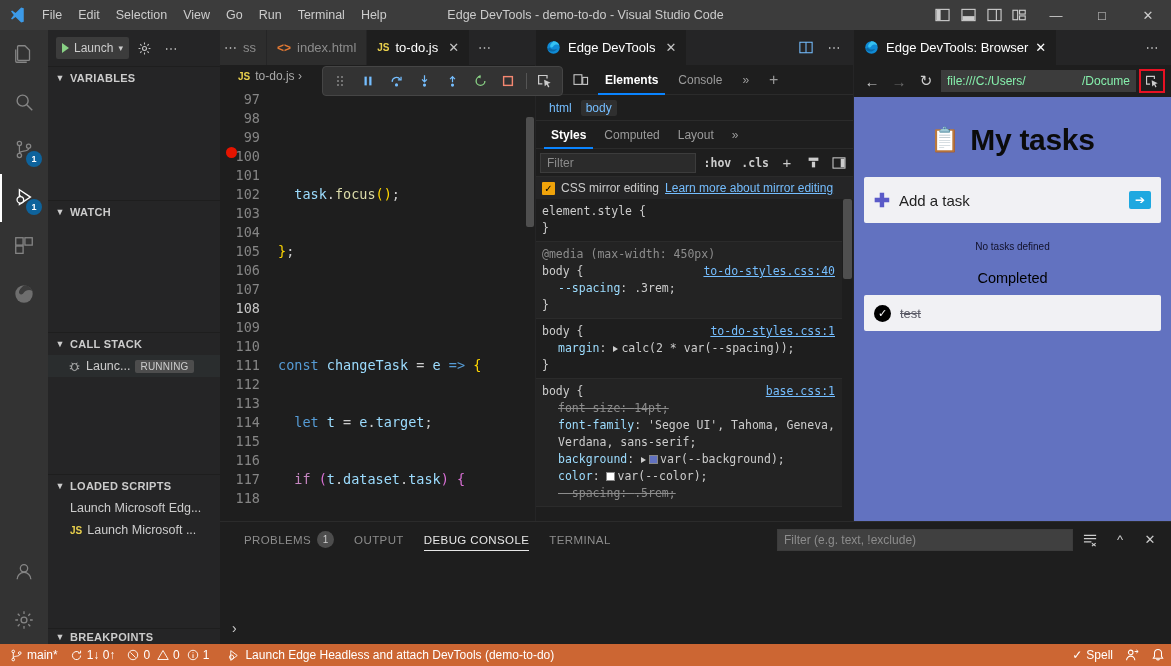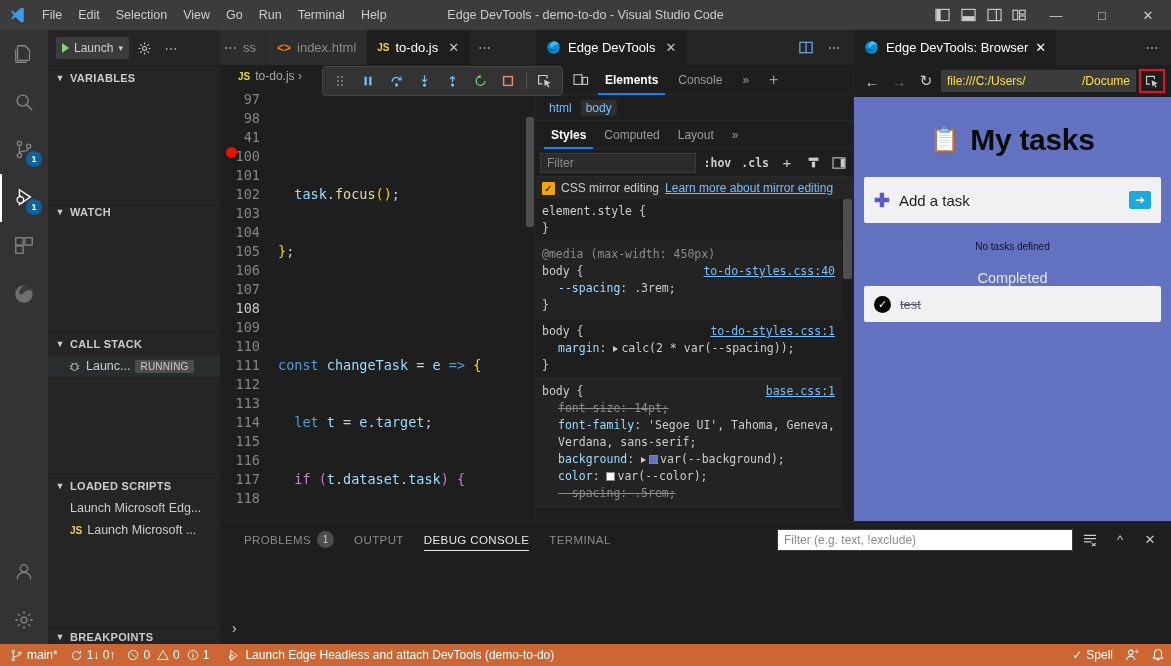--- a/index.html
+++ b/index.html
@@ -197,55 +197,55 @@
 
   
   .browser { width: 318px; flex:0 0 318px; background:#1e1e1e; display:flex; flex-direction:column; border-left:1px solid #252526;}
   .br-tabbar { height:35px; background:#252526; display:flex; align-items:center; flex:0 0 35px;}
   .br-tab { display:flex; align-items:center; gap:7px; padding:0 10px; height:100%; background:#1e1e1e; color:#ffffff; font-size:13px; white-space:nowrap;}
   .br-toolbar { height:32px; background:#1e1e1e; display:flex; align-items:center; gap:3px; padding:0 6px; flex:0 0 32px;}
   .nav-ico { width:24px;height:24px;display:flex;align-items:center;justify-content:center;color:#cccccc; font-size:15px;}
   .nav-ico.dim { color:#6a6a6a; }
   .urlbar {
     flex:1; height:22px; background:#3c3c3c; display:flex; align-items:center; justify-content:space-between;
-    padding:0 6px; font-size:12px; color:#fde047; overflow:hidden; white-space:nowrap;
+    padding:0 6px; font-size:12px; color:#86efac; overflow:hidden; white-space:nowrap;
   }
   .inspect-highlight { border: 2px solid #e81123; padding:0; width:26px;height:24px;display:flex;align-items:center;justify-content:center;}
   .viewport { flex:1; background:#6272c0; overflow:hidden; padding: 8px 10px; position:relative;}
   .tasks-title { display:flex; align-items:center; justify-content:center; gap:10px; margin: 18px 0 20px 0;}
   .tasks-title .h1 { font-size:30px; font-weight:700; color:#0b0b0b; letter-spacing:-.3px;}
   .clip-ico { font-size:24px; line-height:1;}
   .add-card {
     background:#f1f1f4; border-radius:2px; height:46px; display:flex; align-items:center;
     padding: 0 10px; gap:9px; margin-bottom:18px;
   }
   .plus-ico { color:#5a5ac8; font-size:19px; font-weight:700; line-height:1;}
   .add-label { flex:1; color:#222; font-size:15px;}
   .arrow-btn { width:22px;height:18px;background:#1fa8e0; color:#fff; display:flex;align-items:center;justify-content:center; font-size:12px; border-radius:2px;}
   .no-tasks { text-align:center; color:#11112a; font-size:10px; margin-bottom: 18px;}
-  .completed-hdr { text-align:center; color:#e5e5e5; font-size:14.5px; }
+  .completed-hdr { text-align:center; color:#000000; font-size:14.5px; margin-bottom:9px;}
   .task-row { background:#f1f1f4; border-radius:2px; height:36px; display:flex; align-items:center; gap:9px; padding:0 10px;}
   .check-ico { width:17px;height:17px;border-radius:50%;background:#000;color:#fff;display:flex;align-items:center;justify-content:center;font-size:11px;}
   .task-text { color:#5a5a66; font-size:13px; text-decoration: line-through;}
   .device-bar {
     height:30px; background:#2b2b2b; display:flex; align-items:center; gap:7px; padding:0 8px;
     flex:0 0 30px; font-size:12.5px; color:#cccccc;
   }
   .dim-box { background:#3c3c3c; height:20px; min-width:52px; display:flex; align-items:center; padding:0 6px; color:#cccccc;}
   .dev-ico2 { width:20px;height:20px; display:flex; align-items:center;justify-content:center; color:#cccccc;}
 
   
   .panel { height: 136px; background:#1e1e1e; flex:0 0 136px; display:flex; flex-direction:column; border-top:1px solid #2b2b2b;}
   .panel-tabs { height:35px; display:flex; align-items:center; padding-left:14px; gap:0; flex:0 0 35px;}
   .p-tab { display:flex; align-items:center; gap:6px; padding: 0 10px; height:35px; font-size:11.5px; letter-spacing:.4px; color:#8c8c8c; position:relative; text-transform:uppercase;}
   .p-tab.sel { color:#e7e7e7; }
   .p-tab.sel::after { content:''; position:absolute; left:10px; right:10px; bottom:6px; height:1px; background:#e7e7e7;}
   .p-badge { background:#4d4d4d; color:#ccc; border-radius:9px; min-width:17px; height:17px; font-size:10px; display:flex;align-items:center;justify-content:center; padding:0 4px;}
   .panel-actions { margin-left:auto; display:flex; align-items:center; gap:4px; padding-right:8px;}
-  .panel-filter { width:296px; height:22px; background:#ffffff; border:1px solid #3c3c3c; color:#8c8c8c; font-size:12px; display:flex; align-items:center; padding-left:6px;}
+  .panel-filter { width:296px; height:22px; background:#404040; border:1px solid #3c3c3c; color:#8c8c8c; font-size:12px; display:flex; align-items:center; padding-left:6px;}
   .panel-body { flex:1; position:relative; }
   .repl-caret { position:absolute; left:12px; bottom:8px; color:#cccccc; font-size:14px;}
 
   
   .statusbar {
     height:22px; background:#cc6633; flex:0 0 22px; display:flex; align-items:center;
     color:#ffffff; font-size:12px; padding-left:4px;
   }
   .sb-item { display:flex; align-items:center; gap:4px; padding:0 6px; height:36px; white-space:nowrap;}
   .sb-right { margin-left:auto; display:flex; align-items:center;}
@@ -485,21 +485,21 @@
           <div class="breadcrumb">
             <span class="js-badge">JS</span>
             <span>to-do.js ›</span>
           </div>
 
           <div class="code-area">
             <div class="gutter">
               <div class="bp" style="top:60px"></div>
               <div class="ln">97</div>
               <div class="ln">98</div>
-              <div class="ln">41</div>
+              <div class="ln">99</div>
               <div class="ln">100</div>
               <div class="ln">101</div>
               <div class="ln">102</div>
               <div class="ln">103</div>
               <div class="ln">104</div>
               <div class="ln">105</div>
               <div class="ln">106</div>
               <div class="ln">107</div>
               <div class="ln cur">108</div>
               <div class="ln">109</div>

